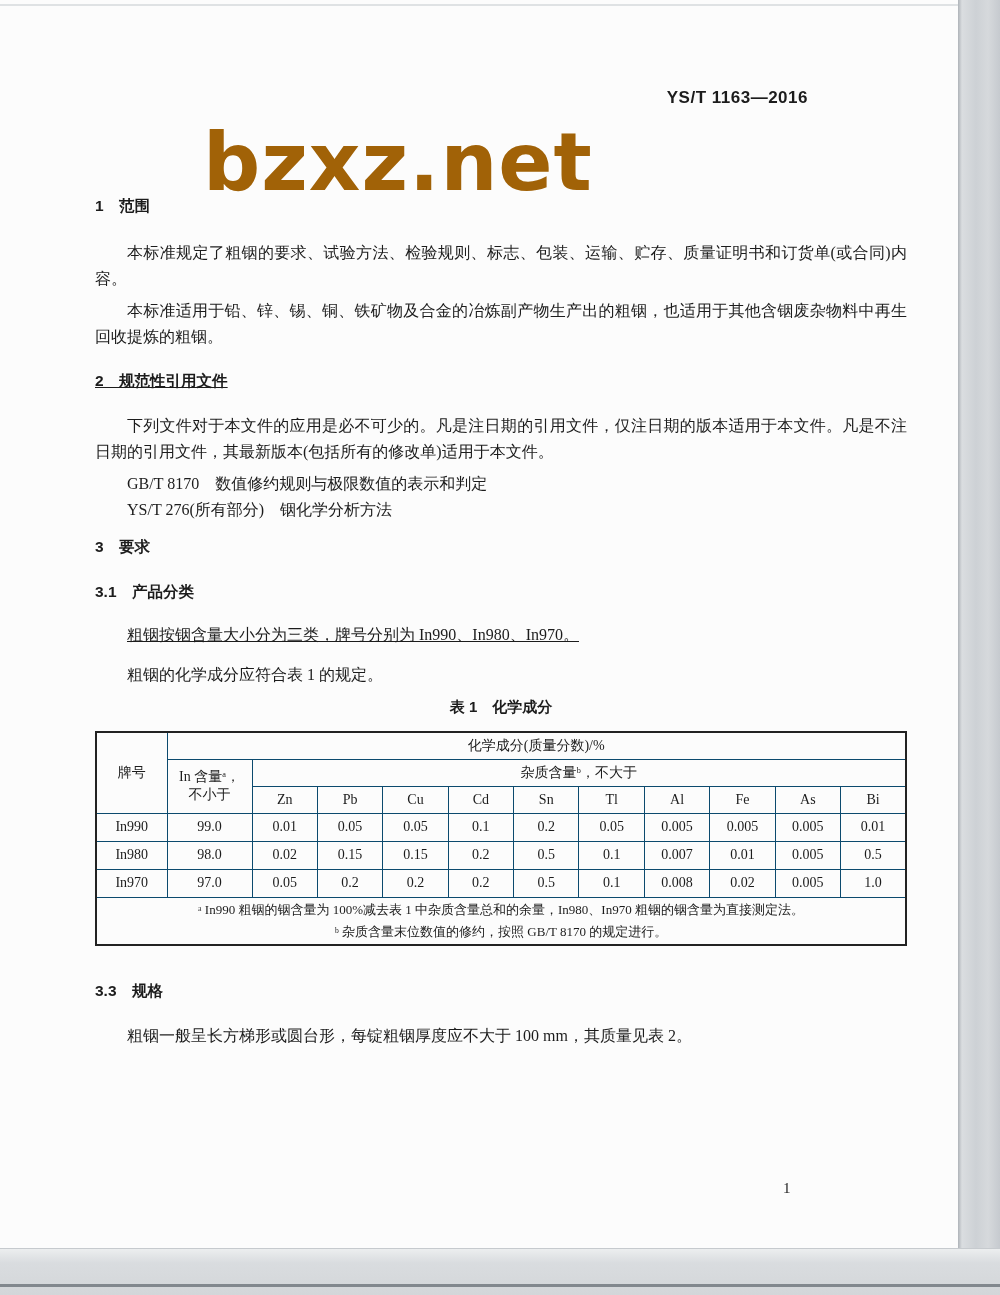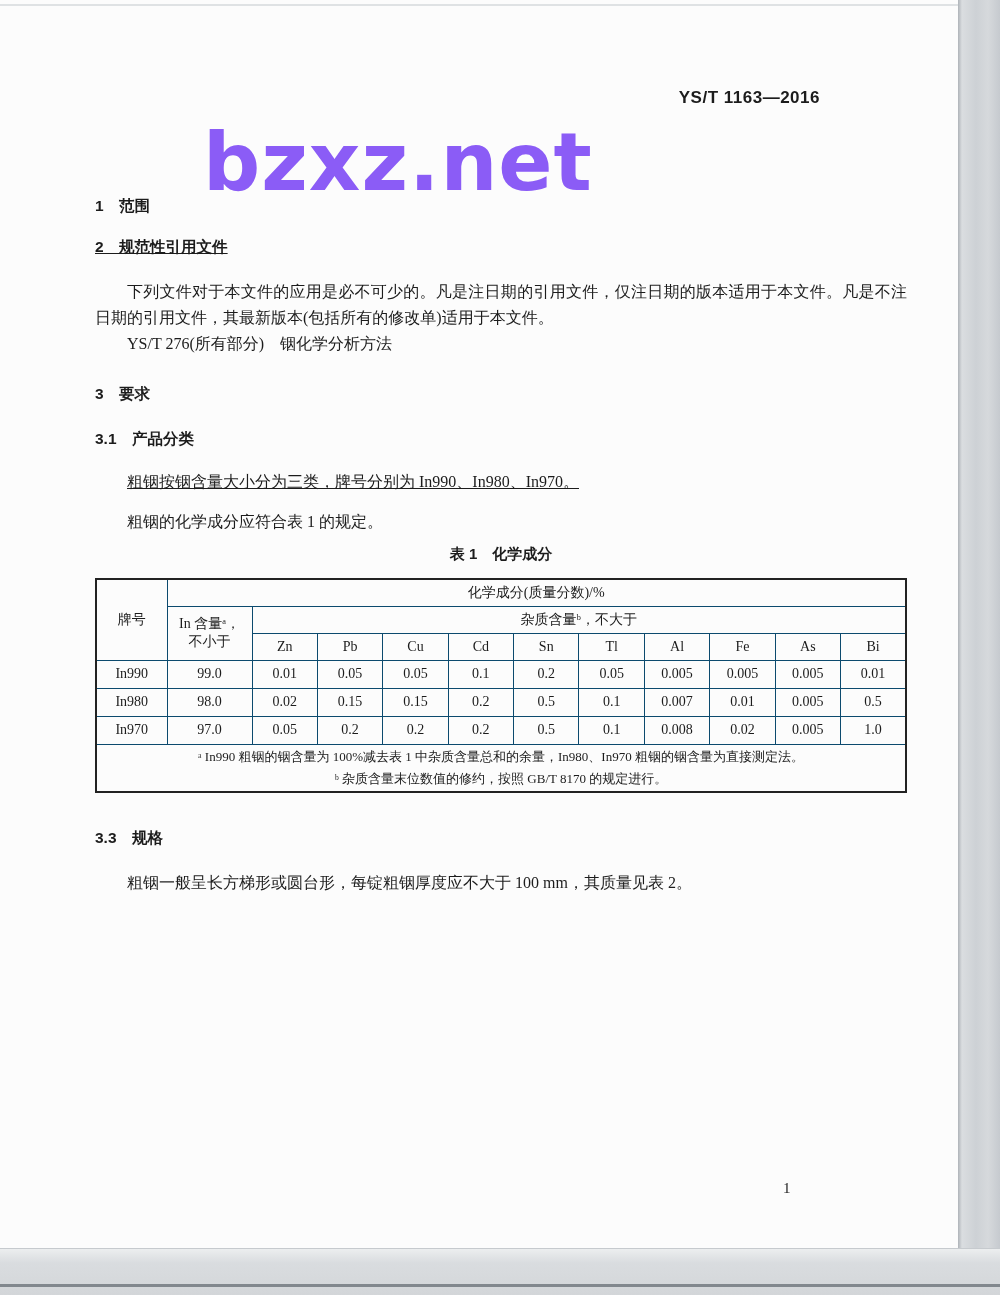--- a/index.html
+++ b/index.html
@@ -20,43 +20,43 @@
     position:absolute; bottom:0; left:0; width:100%; height:47px;
     background:linear-gradient(to bottom,#eceeef 0,#d9dcdf 14px,#d3d6d9 100%);
     border-top:1px solid #c6cace;
   }
   .scan-bottom-line { position:absolute; bottom:8px; left:0; width:100%; height:3px; background:#82888e; }
 
   .watermark {
     position:absolute; top:116px; left:203px; z-index:1;
     font-family:"DejaVu Sans","Liberation Sans",sans-serif;
     font-weight:bold; font-size:80px; letter-spacing:1px;
-    color:#8b5cf6;
+    color:#a16207;
   }
 
   .std-number {
-    position:absolute; top:88px; right:180px; z-index:2;
+    position:absolute; top:88px; right:192px; z-index:2;
     font-family:"Liberation Sans","DejaVu Sans",sans-serif;
     font-weight:bold; font-size:17px; letter-spacing:0.5px;
   }
 
   .content { position:absolute; top:163px; left:95px; width:812px; z-index:2; }
 
   .doc-title {
     font-family:"Liberation Sans","DejaVu Sans",sans-serif;
     font-size:25px; font-weight:bold; text-align:center;
     letter-spacing:12px; text-indent:12px; line-height:32px;
   }
 
   .sec-heading, .sub-heading {
     font-family:"Liberation Sans","DejaVu Sans",sans-serif;
     font-size:15.5px; font-weight:bold; line-height:21px;
   }
   .mt52 { margin-top:32px; } .mt24 { margin-top:24px; } .mt22 { margin-top:22px; }
-  .mt20 { margin-top:20px;text-decoration:underline; } .mt18 { margin-top:26px; } .mt16 { margin-top:16px; }
+  .mt20 { margin-top:20px;text-decoration:underline; } .mt18 { margin-top:13px; } .mt16 { margin-top:16px; }
   .mt14 { margin-top:14px; } .mt8 { margin-top:8px; }  .mt6 { margin-top:6px; }
   .mt34 { margin-top:34px; }
 
   .para {
     font-size:16px; line-height:26px; text-indent:2em; text-align:justify;
   }
   .ref { font-size:16px; line-height:26px; padding-left:2em; }
 
   .table-caption {
     font-family:"Liberation Sans","DejaVu Sans",sans-serif;
@@ -87,23 +87,26 @@
 <div class="scan-bottom-line"></div>
 
 <div class="watermark">bzxz.net</div>
 
 <div class="std-number">YS/T 1163—2016</div>
 
 <div class="content">
 
 
   <h2 class="sec-heading mt52">1　范围</h2>
+  <p class="para mt24">本标准规定了粗铟的要求、试验方法、检验规则、标志、包装、运输、贮存、质量证明书和订货单(或合同)内容。</p>
+  <p class="para mt6">本标准适用于铅、锌、锡、铜、铁矿物及合金的冶炼副产物生产出的粗铟，也适用于其他含铟废杂物料中再生回收提炼的粗铟。</p>
 
   <h2 class="sec-heading mt20">2　规范性引用文件</h2>
   <p class="para mt22">下列文件对于本文件的应用是必不可少的。凡是注日期的引用文件，仅注日期的版本适用于本文件。凡是不注日期的引用文件，其最新版本(包括所有的修改单)适用于本文件。</p>
+  <p class="ref mt6">GB/T 8170　数值修约规则与极限数值的表示和判定</p>
   <p class="ref">YS/T 276(所有部分)　铟化学分析方法</p>
 
   <h2 class="sec-heading mt18">3　要求</h2>
 
   <h3 class="sub-heading mt24">3.1　产品分类</h3>
   <p class="para mt20">粗铟按铟含量大小分为三类，牌号分别为 In990、In980、In970。</p>
 
   <p class="para mt14">粗铟的化学成分应符合表 1 的规定。</p>
 
   <div class="table-caption mt8">表 1　化学成分</div>

